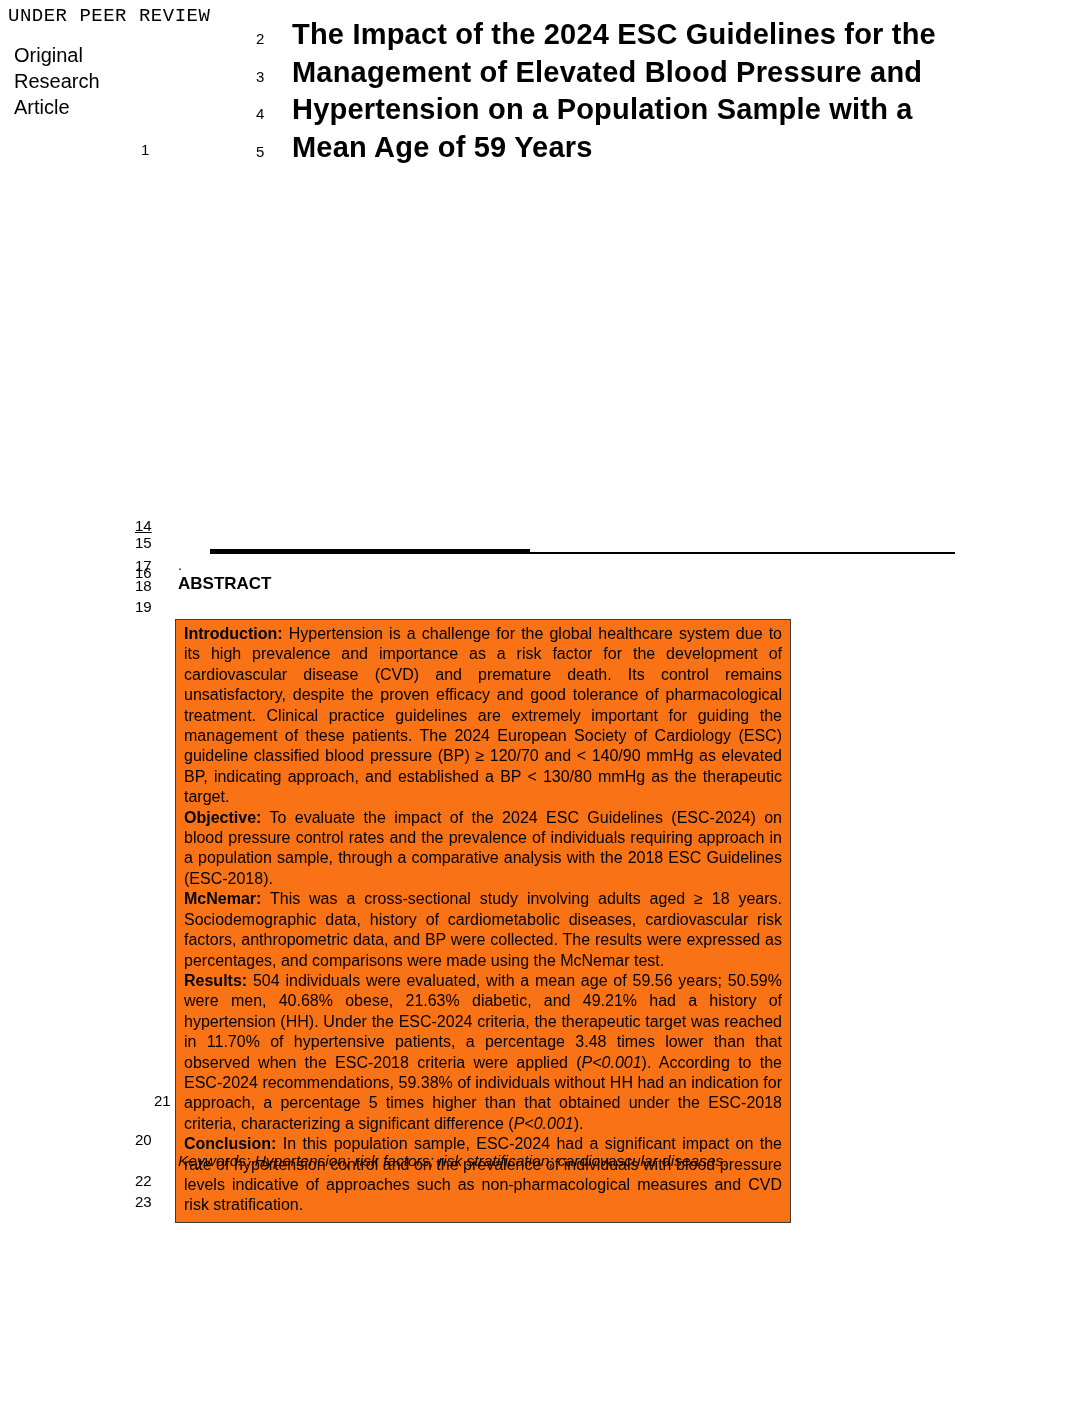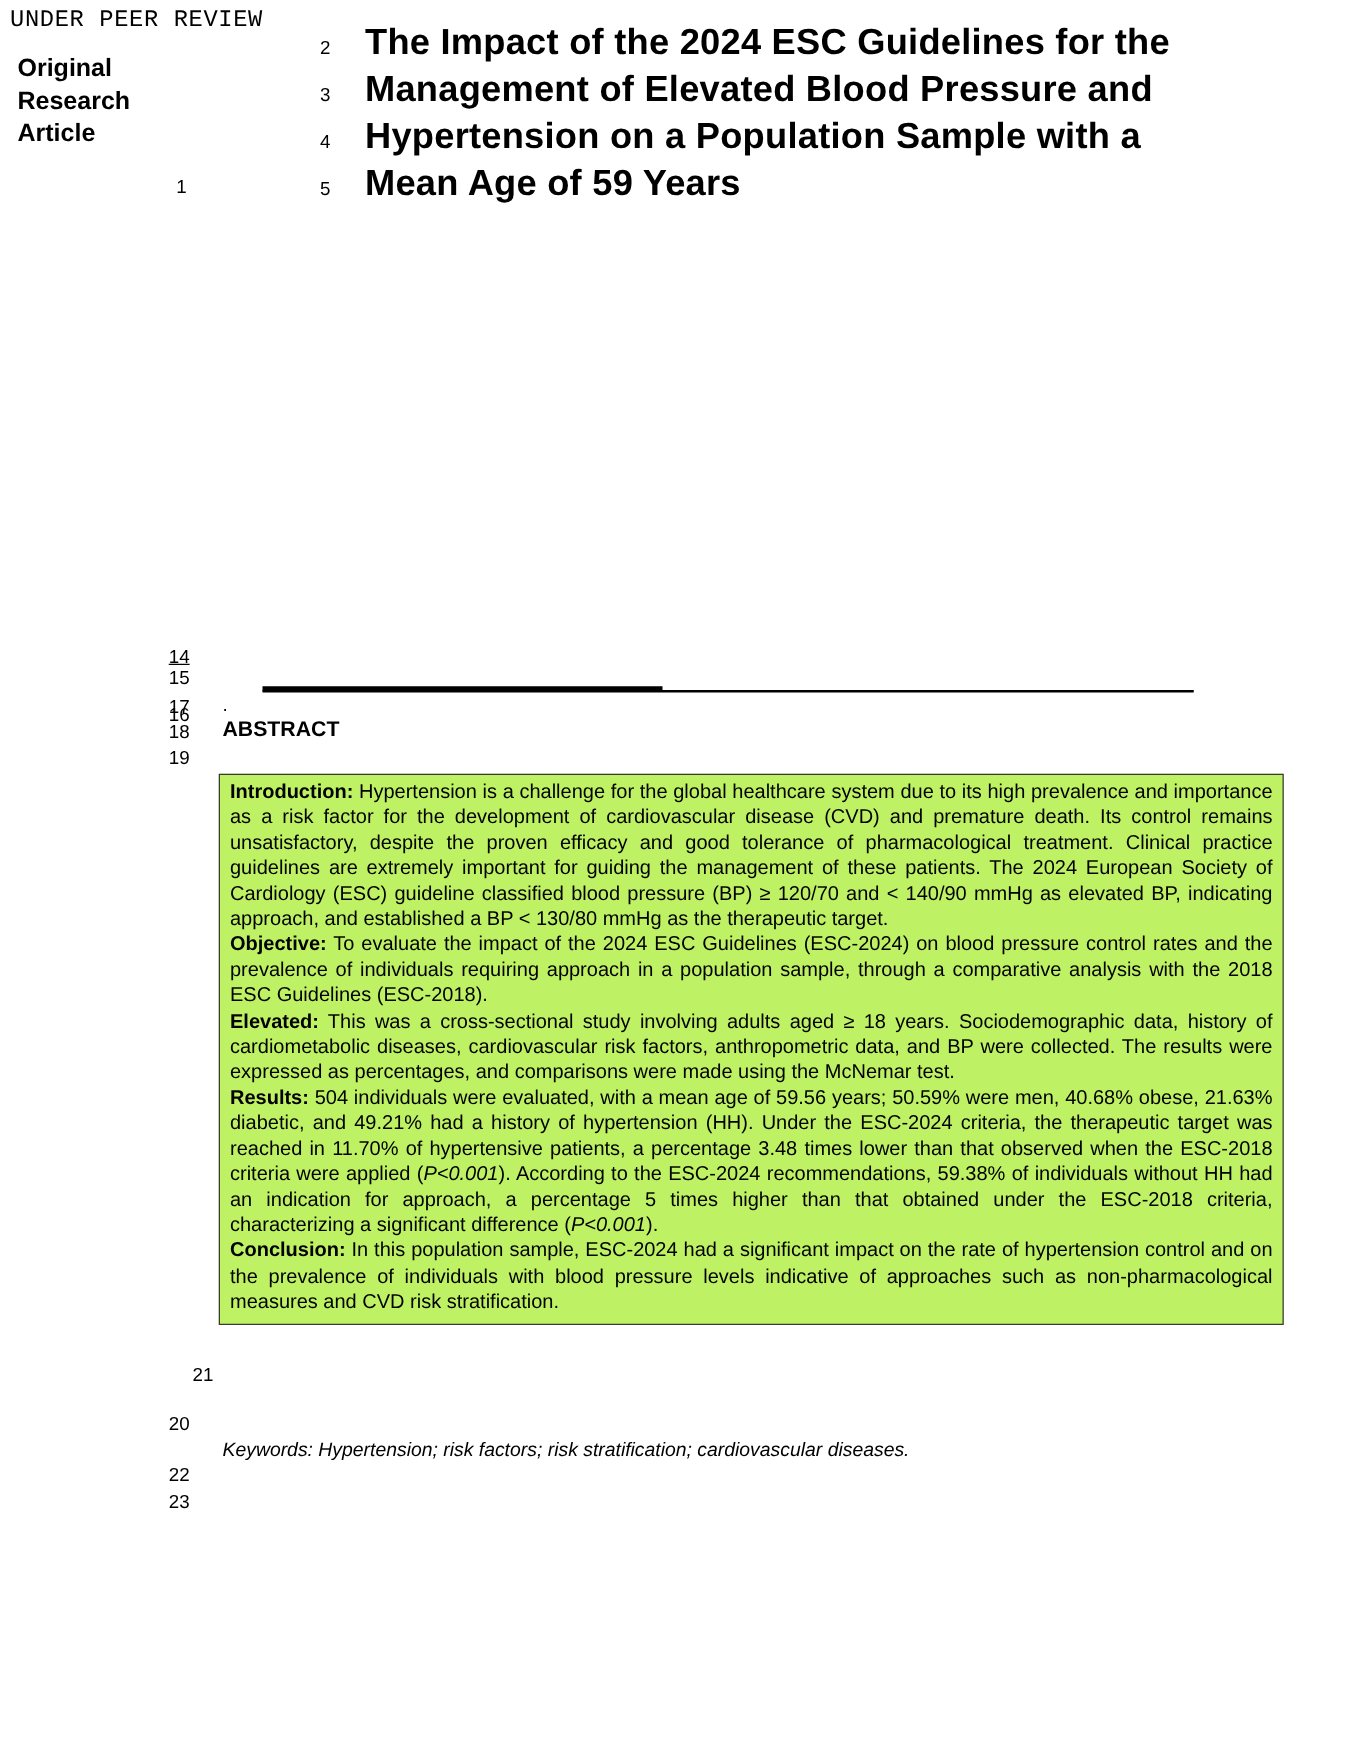--- a/index.html
+++ b/index.html
@@ -12,21 +12,21 @@
     color:#000;
     overflow:hidden;
   }
   .banner {
     position:absolute; left:8px; top:5px;
     font-family:"Liberation Mono", monospace;
     font-size:19px; letter-spacing:0.5px;
   }
   .article-type {
     position:absolute; left:14px; top:42px;
-    font-size:20px; line-height:26px;font-weight:bold;
+    font-size:20px; line-height:26px;
   }
   .gutter-num { font-size:15px; color:#000; }
   .g-abs { position:absolute; left:135px; }
   .g-1 { position:absolute; left:141px; top:141px; }
   .title-block {
     position:absolute; left:256px; top:16px; width:776px;
   }
   .title-row { display:flex; align-items:baseline; }
   .title-num { width:36px; font-size:15px; font-weight:400; flex:none; }
   .title-text {
@@ -42,22 +42,22 @@
     position:absolute; left:210px; top:549px;
     width:320px; height:4px; background:#000;
   }
   .dot { position:absolute; left:178px; top:556px; font-size:15px; }
   .abstract-heading {
     position:absolute; left:178px; top:574px;
     font-size:17px; font-weight:700;
   }
   .abstract-box {
     position:absolute; left:175px; top:619px;
-    width:852px;
-    background:#bef264;
+    width:616px;
+    background:#f97316;
     border:1px solid #3a3a3a;
     padding:4px 8px 6px 8px;
     font-size:16px; line-height:20.4px;
     text-align:justify;
   }
   .abstract-box p { margin:0; }
   .sec-label { font-weight:700; }
   .pval { font-style:italic; }
   .keywords {
     position:absolute; left:178px; top:1152px;
@@ -108,21 +108,21 @@
   <div class="rule-thick"></div>
   <div class="rule-thin"></div>
 
   <span class="dot">.</span>
 
   <div class="abstract-heading">ABSTRACT</div>
 
   <div class="abstract-box">
     <p><span class="sec-label">Introduction:</span><span> Hypertension is a challenge for the global healthcare system due to its high prevalence and importance as a risk factor for the development of cardiovascular disease (CVD) and premature death. Its control remains unsatisfactory, despite the proven efficacy and good tolerance of pharmacological treatment. Clinical practice guidelines are extremely important for guiding the management of these patients. The 2024 European Society of Cardiology (ESC) guideline classified blood pressure (BP) ≥ 120/70 and &lt; 140/90 mmHg as elevated BP, indicating approach, and established a BP &lt; 130/80 mmHg as the therapeutic target.</span></p>
     <p><span class="sec-label">Objective:</span><span> To evaluate the impact of the 2024 ESC Guidelines (ESC-2024) on blood pressure control rates and the prevalence of individuals requiring approach in a population sample, through a comparative analysis with the 2018 ESC Guidelines (ESC-2018).</span></p>
-    <p><span class="sec-label">Elevated:</span><span> This was a cross-sectional study involving adults aged ≥ 18 years. Sociodemographic data, history of cardiometabolic diseases, cardiovascular risk factors, anthropometric data, and BP were collected. The results were expressed as percentages, and comparisons were made using the McNemar test.</span></p>
+    <p><span class="sec-label">McNemar:</span><span> This was a cross-sectional study involving adults aged ≥ 18 years. Sociodemographic data, history of cardiometabolic diseases, cardiovascular risk factors, anthropometric data, and BP were collected. The results were expressed as percentages, and comparisons were made using the McNemar test.</span></p>
     <p><span class="sec-label">Results:</span><span> 504 individuals were evaluated, with a mean age of 59.56 years; 50.59% were men, 40.68% obese, 21.63% diabetic, and 49.21% had a history of hypertension (HH). Under the ESC-2024 criteria, the therapeutic target was reached in 11.70% of hypertensive patients, a percentage 3.48 times lower than that observed when the ESC-2018 criteria were applied (</span><span class="pval">P&lt;0.001</span><span>). According to the ESC-2024 recommendations, 59.38% of individuals without HH had an indication for approach, a percentage 5 times higher than that obtained under the ESC-2018 criteria, characterizing a significant difference (</span><span class="pval">P&lt;0.001</span><span>).</span></p>
     <p><span class="sec-label">Conclusion:</span><span> In this population sample, ESC-2024 had a significant impact on the rate of hypertension control and on the prevalence of individuals with blood pressure levels indicative of approaches such as non-pharmacological measures and CVD risk stratification.</span></p>
   </div>
 
   <span class="gutter-num g-abs" style="top:1131px;text-align:right;">20</span>
   <span class="gutter-num g-abs" style="top:1092px;margin-left:19px;">21</span>
   <span class="gutter-num g-abs" style="top:1172px;text-align:right;">22</span>
   <span class="gutter-num g-abs" style="top:1193px;">23</span>
 
   <div class="keywords">Keywords: Hypertension; risk factors; risk stratification; cardiovascular diseases.</div>

